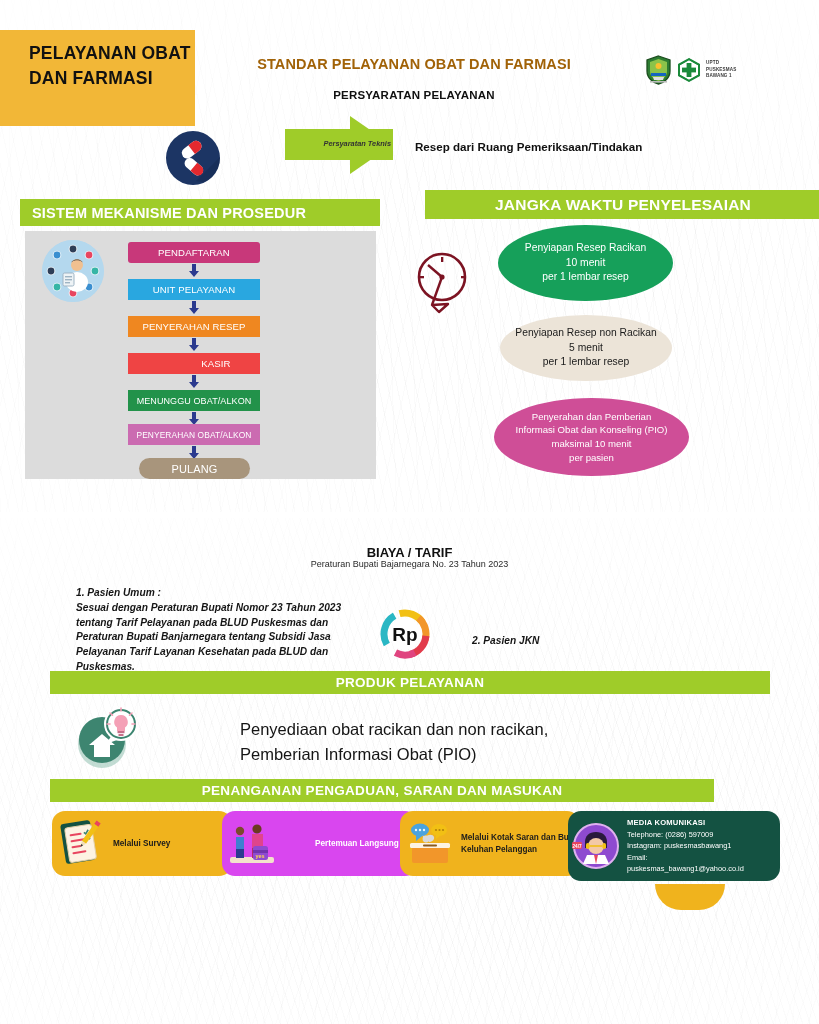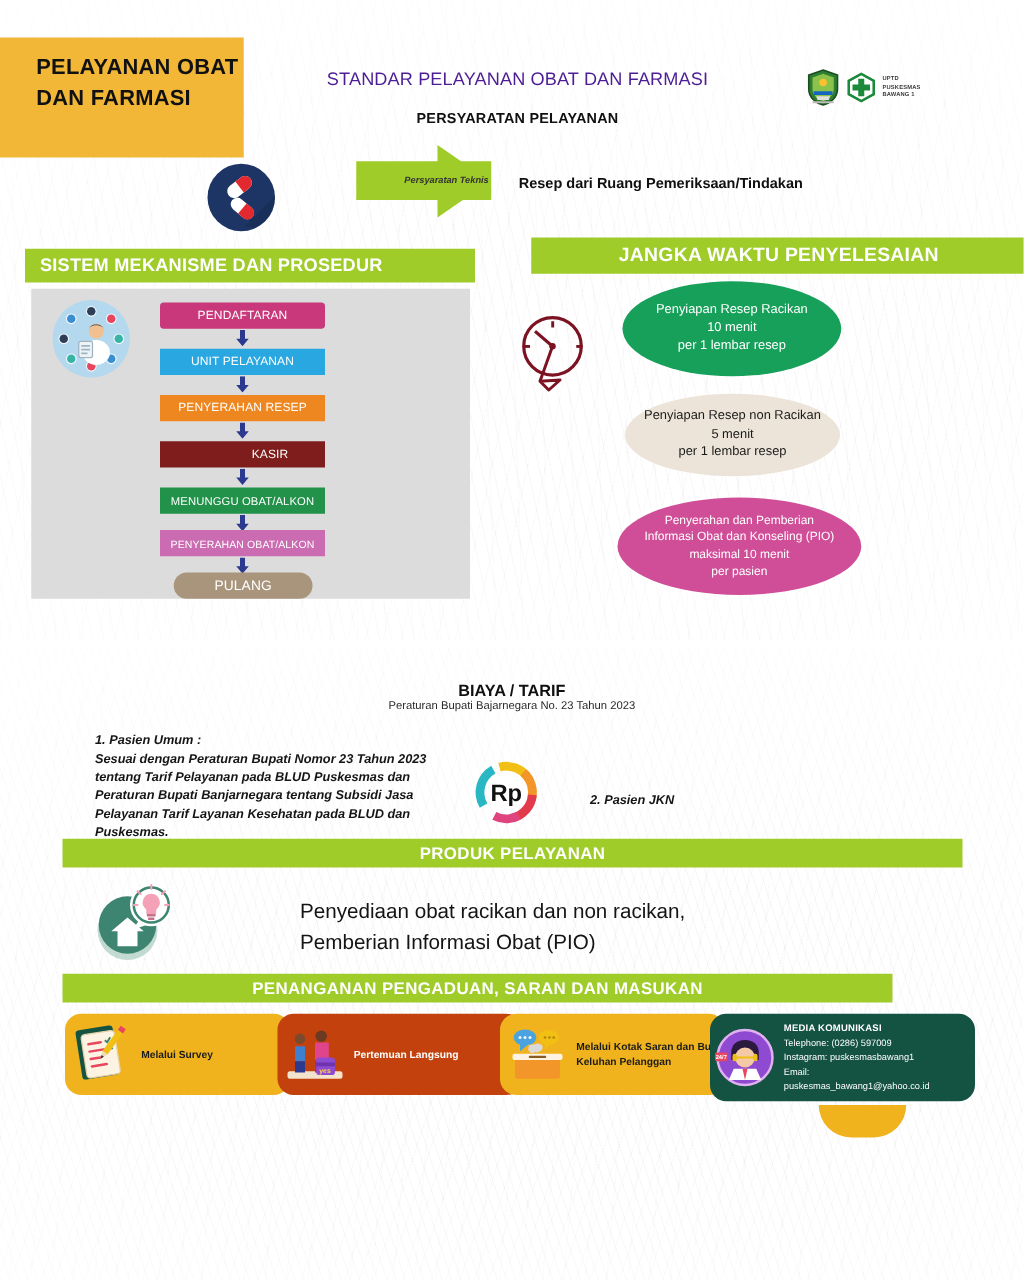--- a/index.html
+++ b/index.html
@@ -51,22 +51,22 @@
 
   .pill-icon {
     position:absolute; left:166px; top:131px;
     width:54px; height:54px; border-radius:50%;
     background:#1c3564;
     overflow:hidden;
   }
 
   .head-title {
     position:absolute; left:244px; top:55px; width:340px;
-    text-align:center; font-size:14.5px; font-weight:normal;
-    color:#4c1d95; line-height:1.25; letter-spacing:.1px;
+    text-align:center; font-size:14.5px; font-weight:bold;
+    color:#a16207; line-height:1.25; letter-spacing:.1px;
   }
   .head-sub {
     position:absolute; left:244px; top:89px; width:340px;
     text-align:center; font-size:11.5px; font-weight:bold;
     color:#101010; letter-spacing:.2px;
   }
 
   .logo-wrap {
     position:absolute; left:645px; top:55px;
     display:flex; align-items:center; gap:4px;
@@ -171,21 +171,21 @@
 
   .card {
     position:absolute; top:811px; height:65px; border-radius:13px;
     display:flex; align-items:center;
   }
   .card .card-icon { width:48px; height:48px; margin-left:6px; flex:0 0 auto; }
   .card .card-label {
     font-size:8.2px; font-weight:bold; line-height:1.45; margin-left:7px;
   }
   #card-survey      { left:52px;  width:180px; background:#f0b31d; }
-  #card-pertemuan   { left:222px; width:196px; background:#c2410c; }
+  #card-pertemuan   { left:222px; width:196px; background:#d946ef;gap:32px; }
   #card-kotak-saran { left:400px; width:180px; background:#f0b31d; }
   #card-media       { left:568px; width:212px; background:#145242; height:70px; }
   #card-survey .card-label      { color:#1b1b1b; }
   #card-pertemuan .card-label   { color:#ffffff; }
   #card-kotak-saran .card-label { color:#1b1b1b; }
   .media-text { margin-left:7px; color:#fff; font-size:7.4px; line-height:1.55; }
   .media-text .mt-title { font-weight:bold; font-size:7.6px; letter-spacing:.2px; }
   .card-badge-circle {
     position:absolute; left:572px; top:814px; width:56px; height:56px;
     border-radius:50%; background:#f0b31d;
@@ -303,21 +303,21 @@
       </svg>
   </div>
 
   <div class="flow-box" style="top:316px;  background:#ef8720;">PENYERAHAN RESEP</div>
   <div class="flow-arrow" style="top:338px;">
     <svg width="12" height="13" viewBox="0 0 12 13">
         <path d="M4 0h4v7h3l-5 6-5-6h3z" fill="#2b3a8f"></path>
       </svg>
   </div>
 
-  <div class="flow-box" style="top:353px;  background:#7f1d1d;padding-left:44px;">KASIR</div>
+  <div class="flow-box" style="top:353px;  background:#ef4444;padding-left:44px;">KASIR</div>
   <div class="flow-arrow" style="top:375px;">
     <svg width="12" height="13" viewBox="0 0 12 13">
         <path d="M4 0h4v7h3l-5 6-5-6h3z" fill="#2b3a8f"></path>
       </svg>
   </div>
 
   <div class="flow-box" style="top:390px;  background:#22924a; font-size:9px;">MENUNGGU OBAT/ALKON</div>
   <div class="flow-arrow" style="top:412px;">
     <svg width="12" height="13" viewBox="0 0 12 13">
         <path d="M4 0h4v7h3l-5 6-5-6h3z" fill="#2b3a8f"></path>

